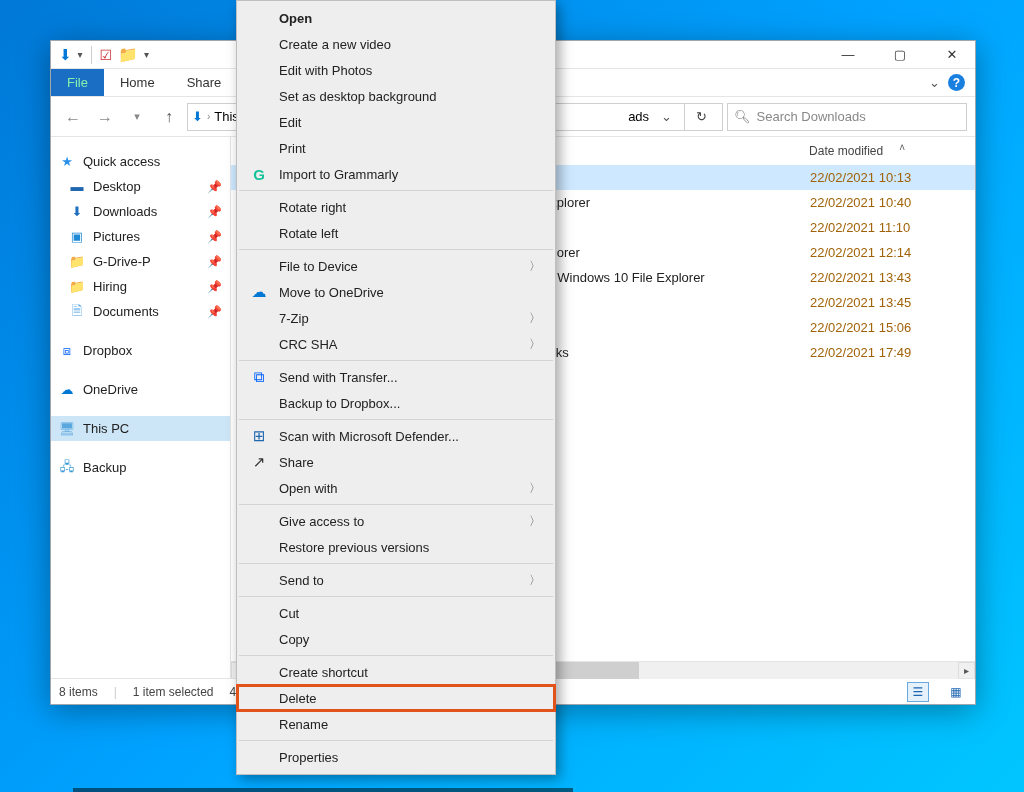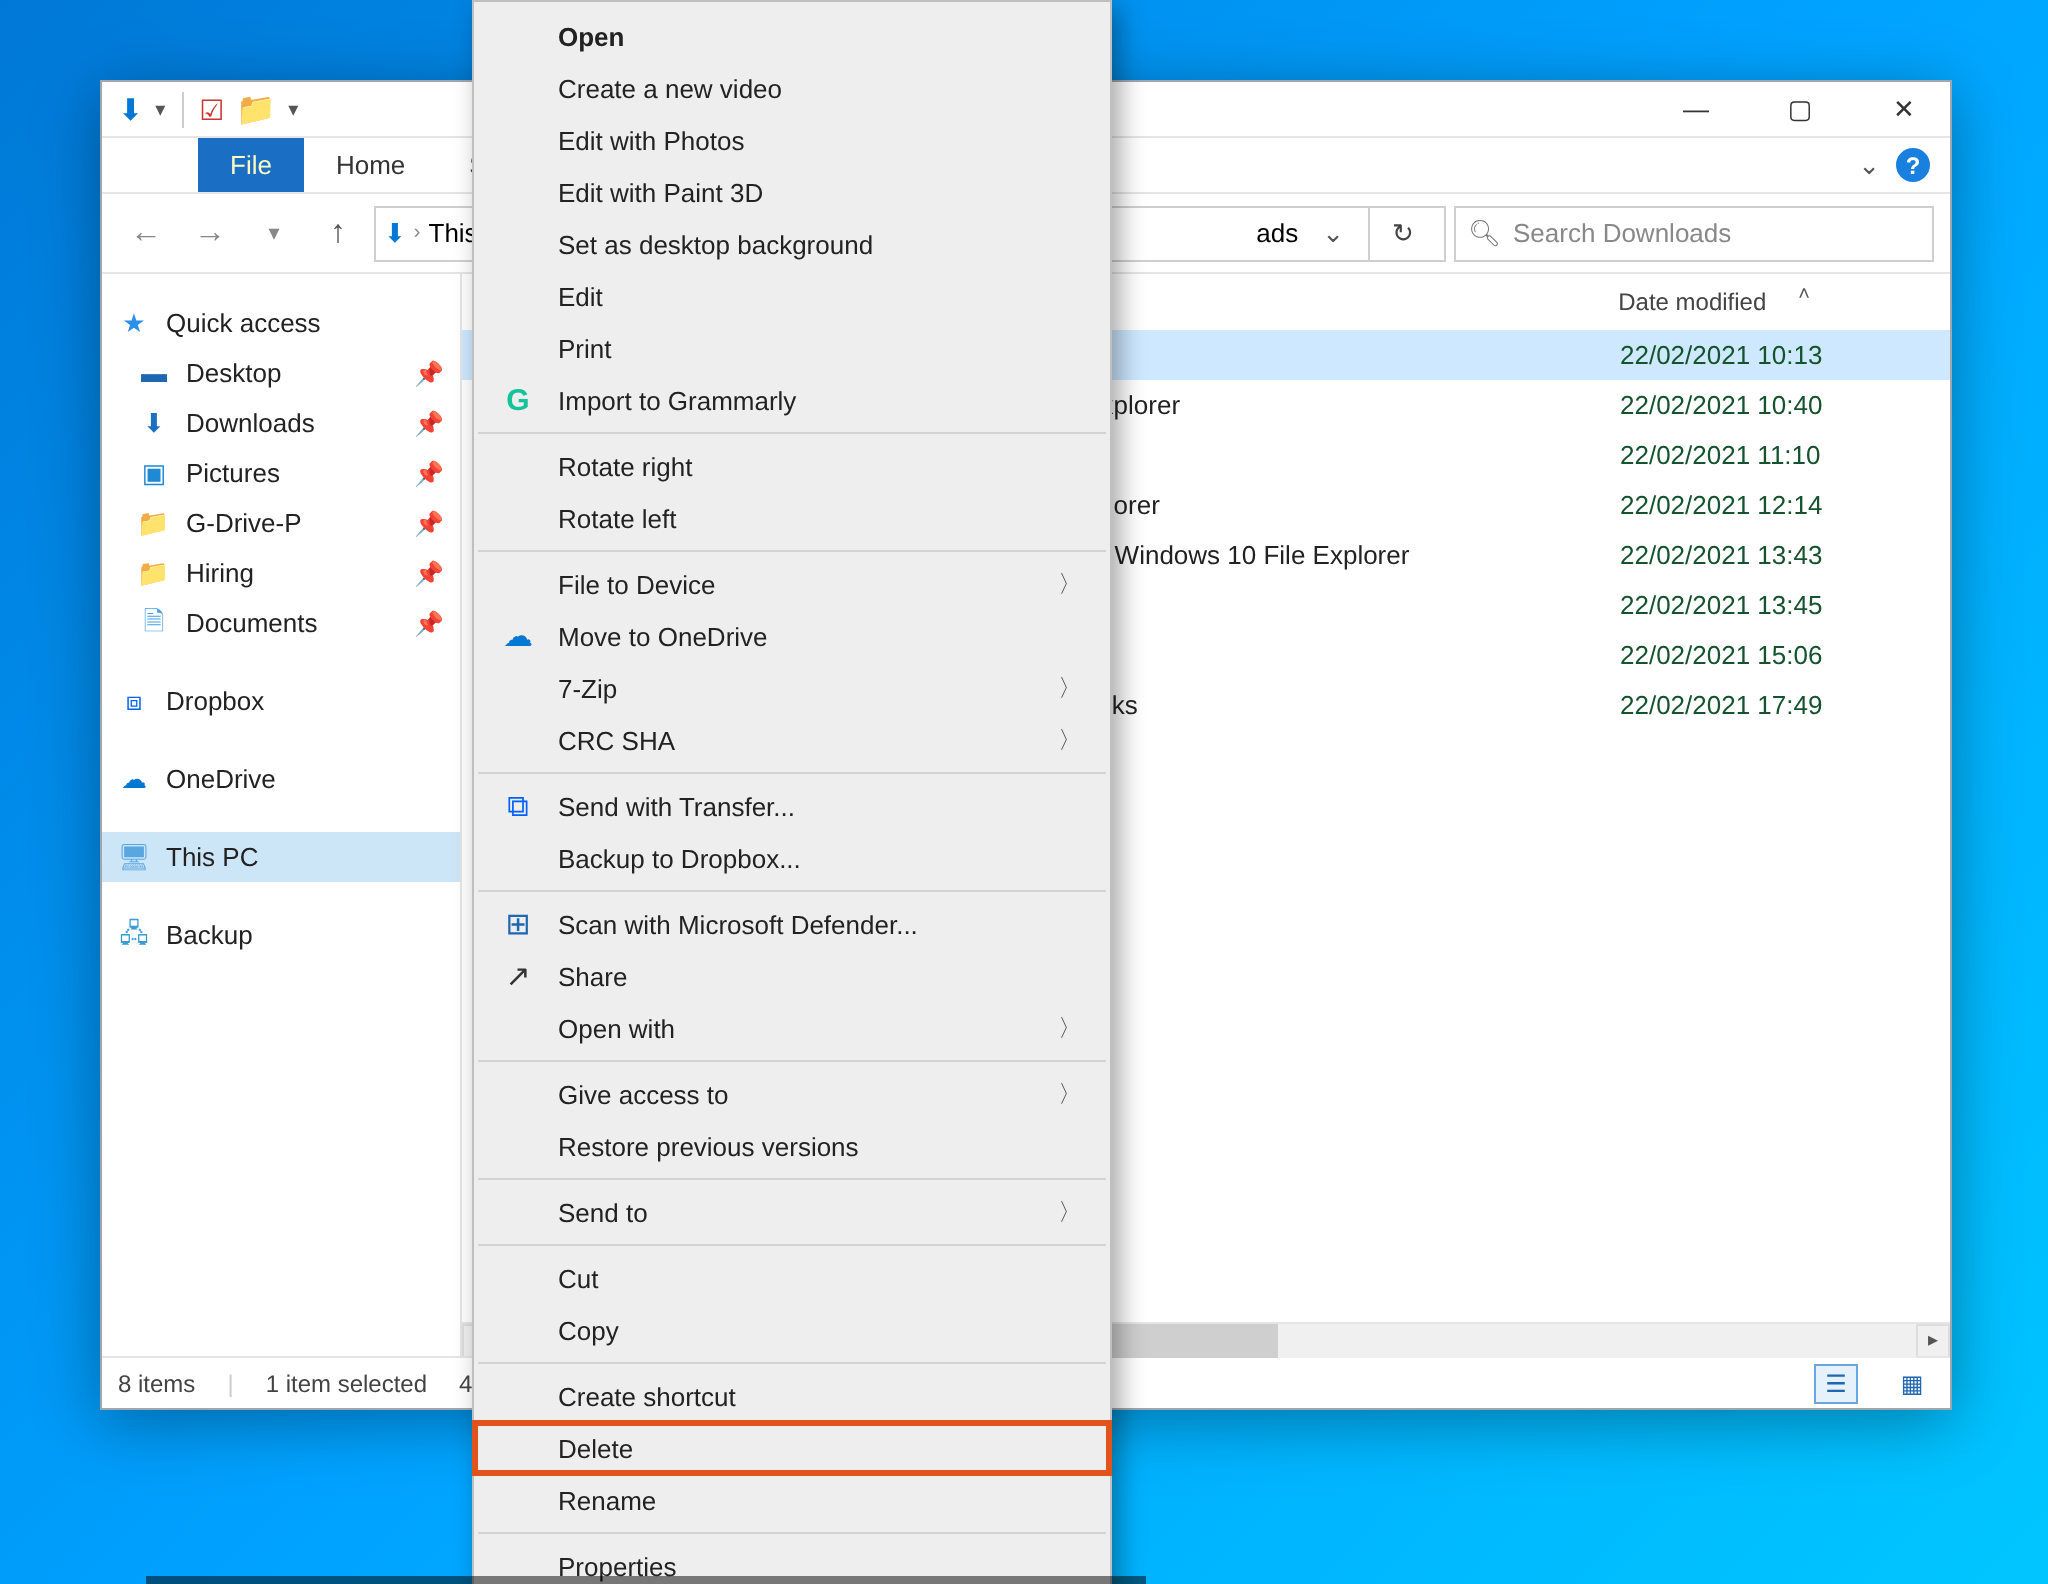--- a/index.html
+++ b/index.html
@@ -17,21 +17,21 @@
   .qat .drop { color:#0078d7; font-size:15px;}
   .qat .check { color:#c33; font-size:14px;}
   .qat .folder { color:#f3c048;}
   .qat .sep-caret { color:#555; font-size:10px;}
   .qat-spacer{flex:1;}
   .winbtn { width:46px; height:28px; display:flex; align-items:center; justify-content:center; font-size:13px; color:#333;}
 
   
   .ribbon { height:28px; display:flex; align-items:stretch; border-bottom:1px solid #e5e5e5;}
   .rtab { padding:0 16px; display:flex; align-items:center; font-size:13px; color:#333;}
-  .rtab.active{ background:#1a6fc4; color:#fef9c3;margin-left:48px;}
+  .rtab.active{ background:#1a6fc4; color:#86efac;}
   .ribbon-spacer{flex:1; display:flex; align-items:center; justify-content:flex-end; padding-right:10px; gap:8px;}
   .chev-down{ color:#555; font-size:13px;}
   .help-circle{ width:17px; height:17px; border-radius:50%; background:#1a80e0; color:#fff; font-size:12px; display:flex; align-items:center; justify-content:center; font-weight:bold;}
 
   
   .navrow { height:40px; display:flex; align-items:center; padding:4px 8px; gap:4px; border-bottom:1px solid #e5e5e5;}
   .navbtn { width:28px; height:28px; display:flex; align-items:center; justify-content:center; color:#888; font-size:16px;}
   .navbtn.up{color:#555;}
   .addrbar { flex:1; height:28px; border:1px solid #cfcfcf; display:flex; align-items:center; padding:0 4px; gap:4px; font-size:13px;}
   .addrbar .crumb{ display:flex; align-items:center; gap:4px;}
@@ -65,21 +65,21 @@
 
   .main { flex:1; display:flex; flex-direction:column; min-width:0;}
   .colhead { height:28px; display:flex; align-items:center; font-size:12px; color:#444; padding-left:300px;}
   .colhead .dm{ margin-left:auto; margin-right:70px; display:flex; align-items:center; gap:16px;}
   .colhead .caret{ font-size:10px; color:#555; transform:translateY(-4px); display:inline-block;}
 
   .filelist { flex:1; overflow:hidden; font-size:13px; position:relative;}
   .frow { height:25px; display:flex; align-items:center; padding-left:268px; padding-right:0;}
   .frow.sel{ background:#cde8ff;}
   .frow .fname{ flex:1; white-space:nowrap; overflow:hidden; text-overflow:clip; color:#222;}
-  .frow .fdate{ width:165px; color:#14532d;}
+  .frow .fdate{ width:165px; color:#a16207;}
   .hscroll{ height:17px; border-top:1px solid #e5e5e5; background:#f0f0f0; display:flex; align-items:center;}
   .hscroll .arrow{ width:17px; height:17px; display:flex; align-items:center; justify-content:center; color:#555; background:#f0f0f0; border:1px solid #ddd; font-size:10px;}
   .hscroll .track{ flex:1; background:#f0f0f0; height:17px; position:relative;}
   .hscroll .thumb{ position:absolute; left:0; top:0; height:17px; width:55%; background:#cfcfcf;}
 
   
   .status { height:26px; border-top:1px solid #e5e5e5; display:flex; align-items:center; padding:0 8px; font-size:12px; color:#444; gap:16px;}
   .status .s-sep{ color:#ccc;}
   .status-spacer{flex:1;}
   .viewbtn{ width:22px; height:20px; border:1px solid transparent; display:flex; align-items:center; justify-content:center; color:#2067b2;}
@@ -274,21 +274,20 @@
     <div class="status-spacer"></div>
     <div class="viewbtn active">☰</div>
     <div class="viewbtn">▦</div>
   </div>
 </div>
 
 <div class="ctx">
   <div class="mi bold">Open</div>
   <div class="mi">Create a new video</div>
   <div class="mi">Edit with Photos</div>
-  <div class="mi">Edit with Paint 3D</div>
   <div class="mi">Set as desktop background</div>
   <div class="mi">Edit</div>
   <div class="mi">Print</div>
   <div class="mi">
     <span class="mic grammarly">G</span>
     <span>Import to Grammarly</span>
   </div>
   <hr>
   <div class="mi">Rotate right</div>
   <div class="mi">Rotate left</div>

